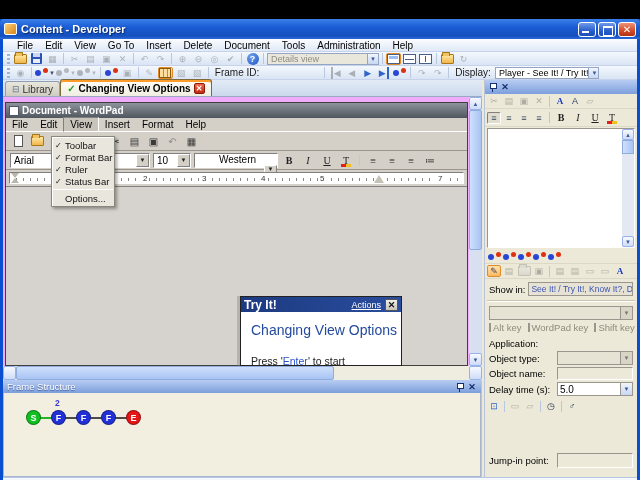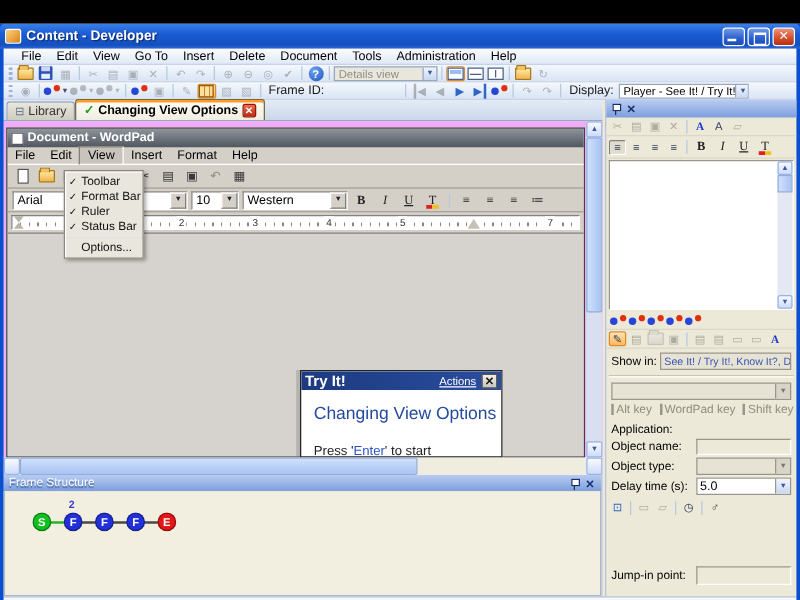--- a/index.html
+++ b/index.html
@@ -211,21 +211,21 @@
     <span class="sep"></span>
     <span class="ti dis">⊕</span>
     <span class="ti dis">⊖</span>
     <span class="ti dis">◎</span>
     <span class="ti dis">✔</span>
     <span class="sep"></span>
     <span class="ti">
         <span class="i-help">?</span>
       </span>
     <span class="sep"></span>
-    <span class="combo dis" style="width:83px;">
+    <span class="combo dis" style="width:112px;">
       <span>Details view</span>
       <span class="cd">▼</span>
     </span>
     <span class="sep"></span>
     <span class="ti act">
         <span class="i-pane p1"></span>
       </span>
     <span class="ti">
         <span class="i-pane p2"></span>
       </span>
@@ -339,21 +339,21 @@
       </div>
       <div class="wp-format">
         <span class="wcombo" style="width:140px;">
           <span>Arial</span>
           <span class="cd">▼</span>
         </span>
         <span class="wcombo" style="width:38px;">
           <span>10</span>
           <span class="cd">▼</span>
         </span>
-        <span class="wcombo" style="width:84px;">
+        <span class="wcombo" style="width:84px;flex-direction:column;">
           <span>Western</span>
           <span class="cd">▼</span>
         </span>
         <span class="fmtb b">B</span>
         <span class="fmtb i">I</span>
         <span class="fmtb u">U</span>
         <span class="fmtb tc">T</span>
         <span class="sep"></span>
         <span class="fmtb">≡</span>
         <span class="fmtb">≡</span>
@@ -536,30 +536,30 @@
       <span class="cbx" style="margin-left:4px;"></span>
       <span class="fp-lbl dim">WordPad key</span>
       <span class="cbx" style="margin-left:4px;"></span>
       <span class="fp-lbl dim">Shift key</span>
     </div>
 
     <div class="fp-lblrow" style="margin-top:3px;">
       <span class="fp-lbl">Application:</span>
     </div>
     <div class="fp-lblrow">
-      <span class="fp-lbl">Object name:</span>
-      <span class="fp-spacer"></span>
-      <span class="fpfield" style="width:76px;"></span>
-    </div>
-    <div class="fp-lblrow">
       <span class="fp-lbl">Object type:</span>
       <span class="fp-spacer"></span>
       <span class="fpcombo" style="width:76px;">
         <span class="cd">▼</span>
       </span>
+    </div>
+    <div class="fp-lblrow">
+      <span class="fp-lbl">Object name:</span>
+      <span class="fp-spacer"></span>
+      <span class="fpfield" style="width:76px;"></span>
     </div>
     <div class="fp-lblrow">
       <span class="fp-lbl">Delay time (s):</span>
       <span class="fp-spacer"></span>
       <span class="fpcombo en" style="width:76px;">
         <span>5.0</span>
         <span class="cd">▼</span>
       </span>
     </div>
 

